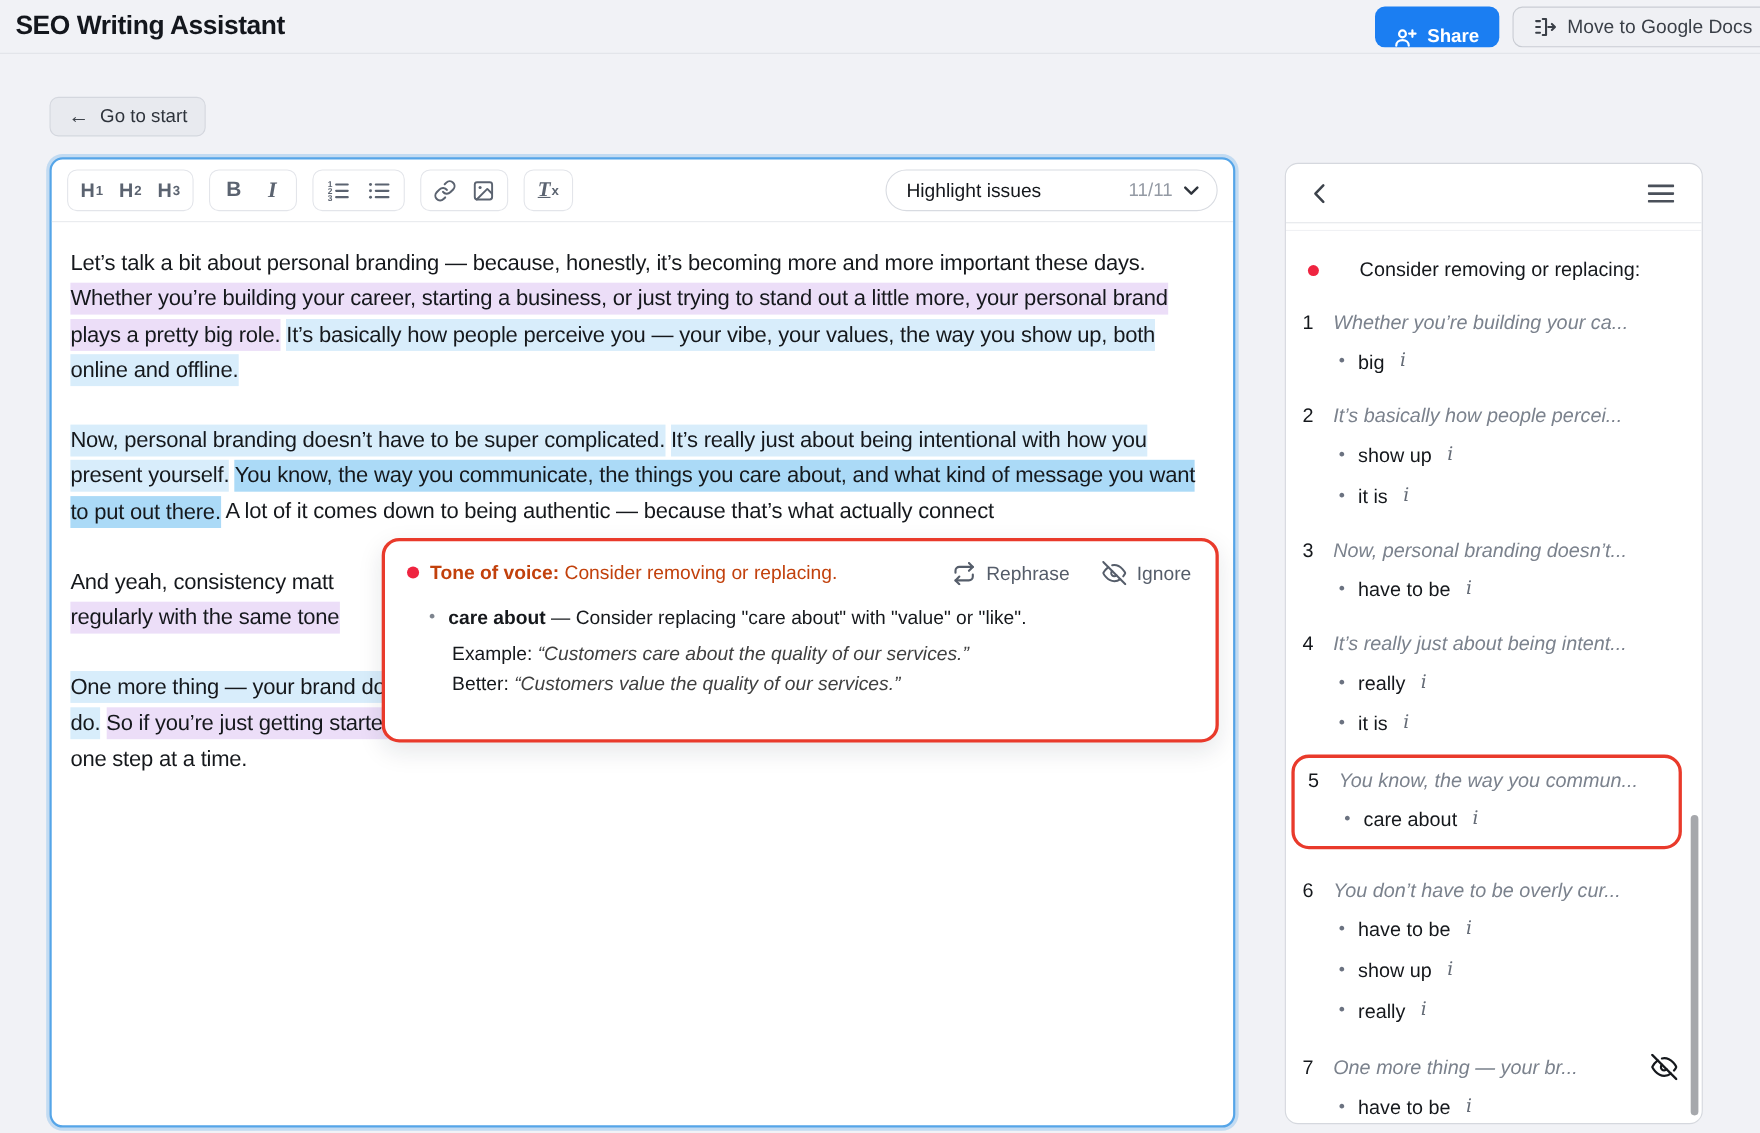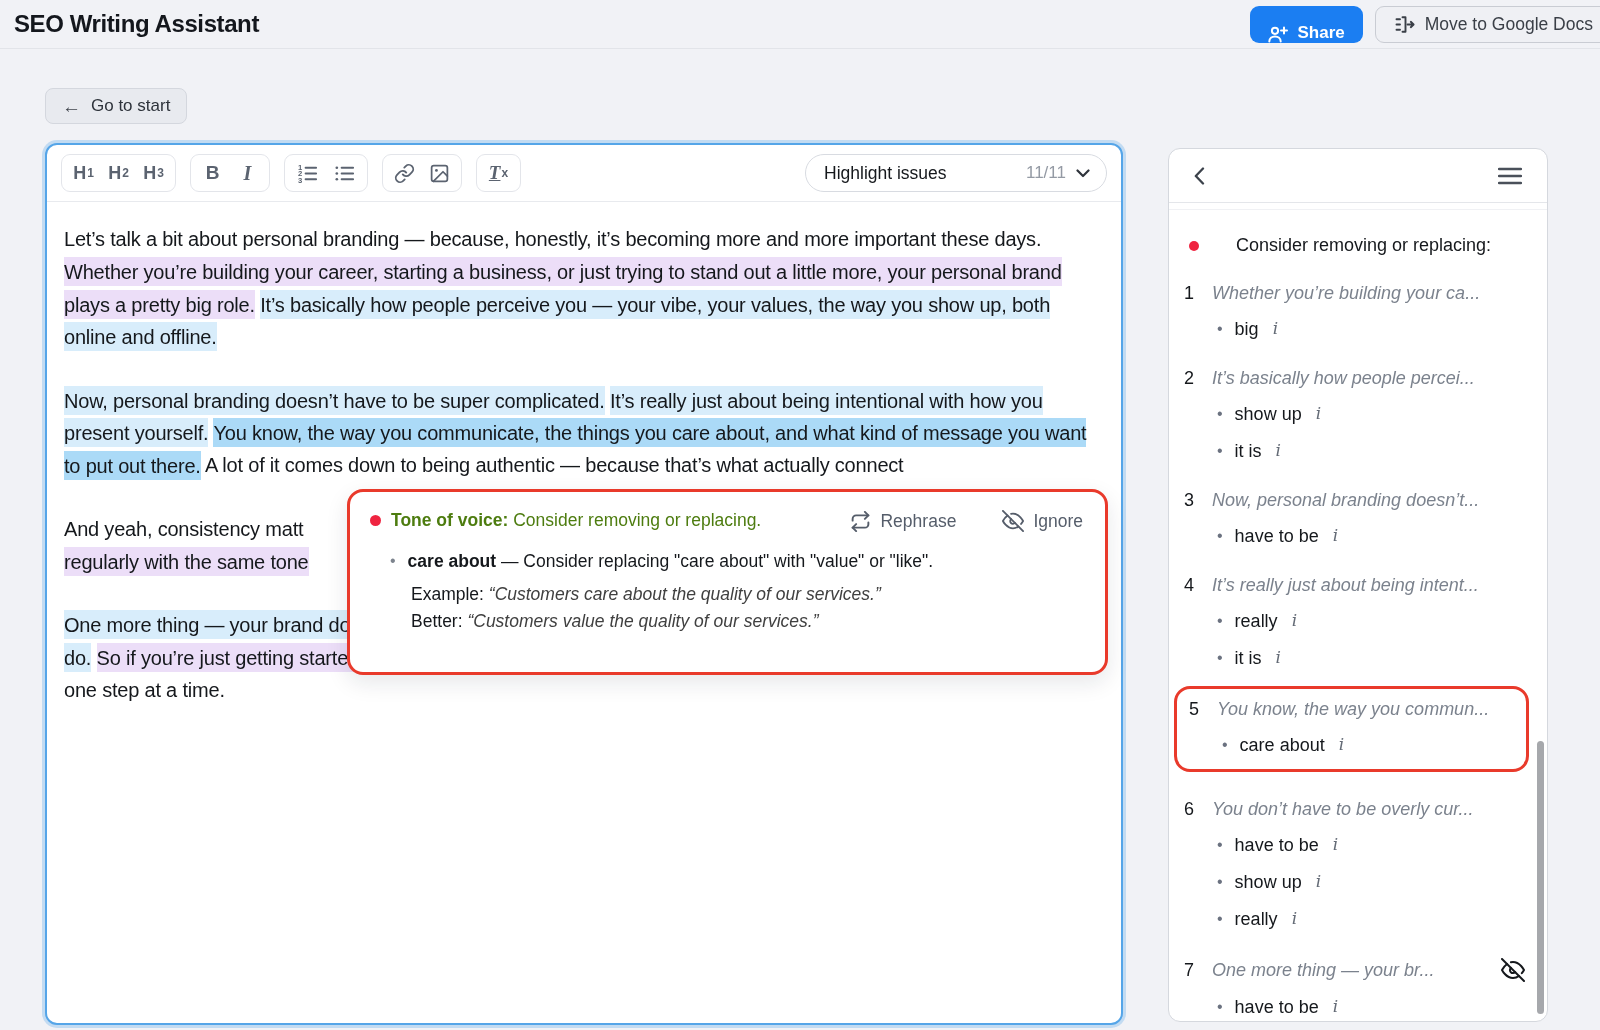--- a/index.html
+++ b/index.html
@@ -84,23 +84,23 @@
   .hl-blue-active  { background:#abdaf7; padding:3.5px 0; box-decoration-break:clone; -webkit-box-decoration-break:clone; }
   
   .popup {
     position:absolute; left:347px; top:489px; width:761px; height:186px;
     background:#fff; border:3px solid #e93a2b; border-radius:16px;
     box-shadow:0 8px 22px rgba(20,30,50,0.10);
     padding:15px 22px 0 20px; z-index:6;
   }
   .popup-head { display:flex; align-items:flex-start; }
   .popup-dot { width:11px; height:11px; border-radius:50%; background:#ef2440; margin:8px 10px 0 0; flex:none; }
-  .popup-title { font-size:17.5px; line-height:27px; width:440px; color:#4d7c0f; }
+  .popup-title { font-size:17.5px; line-height:27px; width:440px; color:#c2410c; }
   .popup-title b { font-weight:700; }
-  .popup-actions { margin-left:auto; display:flex; gap:46px; padding-top:3px; }
+  .popup-actions { margin-left:auto; display:flex; gap:30px; padding-top:3px; }
   .popup-action {
     display:flex; align-items:center; gap:9px; border:none; background:transparent;
     color:#555d6a; font-size:17.5px; font-weight:500; cursor:pointer;
     font-family:"Liberation Sans", sans-serif;
   }
   .popup-body { margin-top:14px; padding-left:20px; }
   .popup-sug { display:flex; align-items:flex-start; gap:12px; font-size:17.5px; line-height:26px; }
   .popup-sug-dot { color:#7d848e; font-size:16px; line-height:26px; }
   .popup-sug b { font-weight:700; }
   .popup-example { padding-left:21px; margin-top:7px; font-size:17.5px; line-height:27px; }

